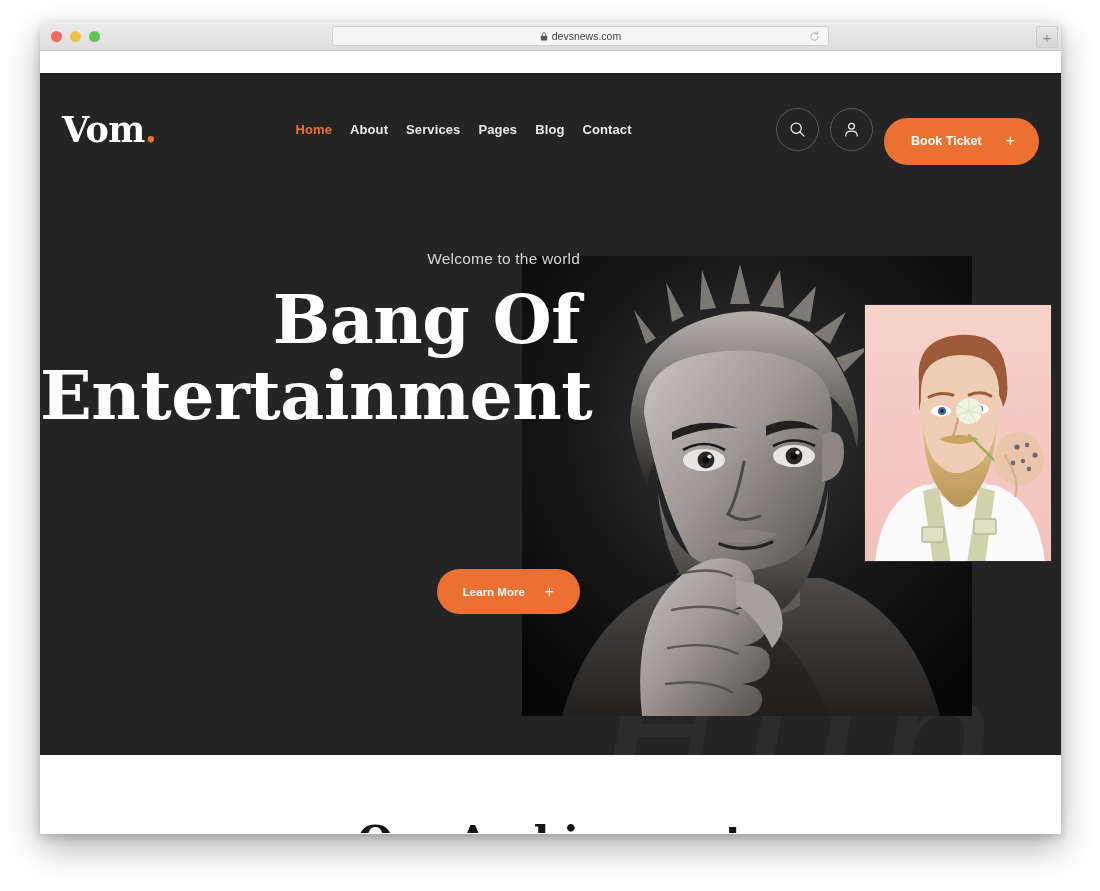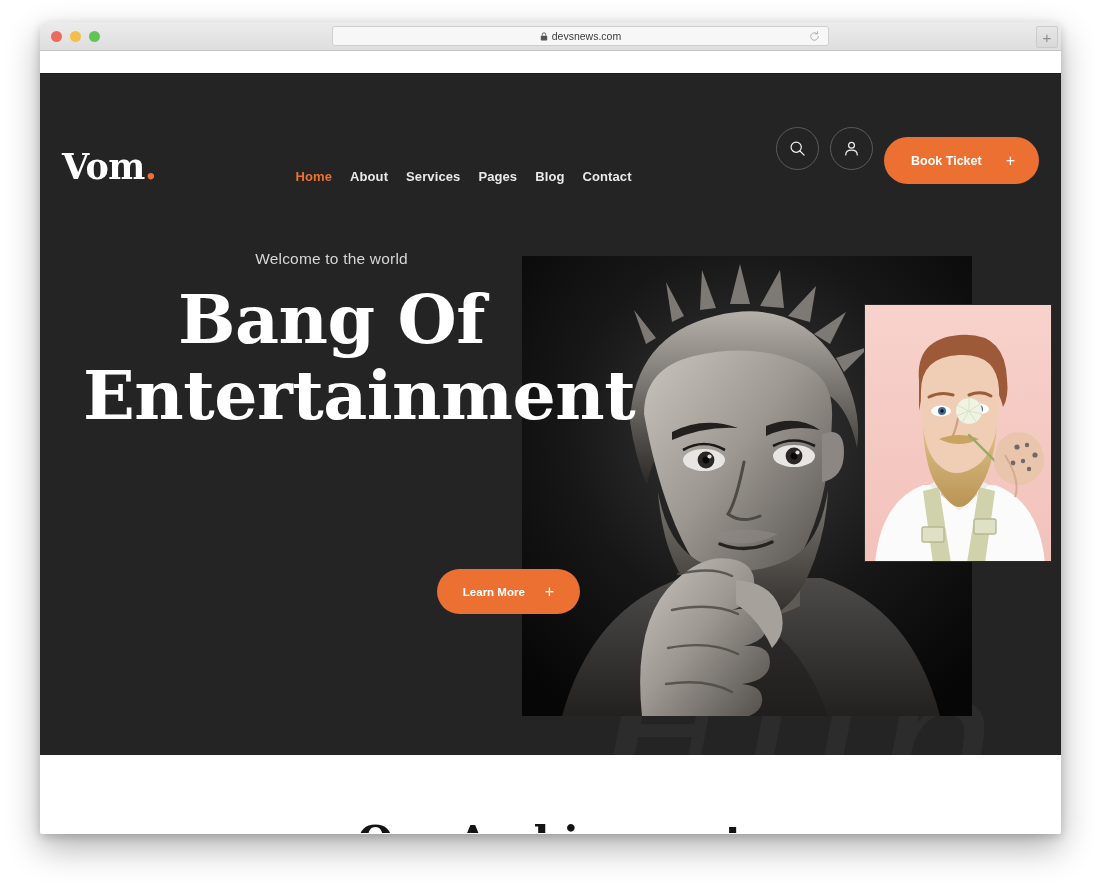--- a/index.html
+++ b/index.html
@@ -126,21 +126,21 @@
     white-space: nowrap;
     user-select: none;
   }
 
   
   .navbar {
     position: relative;
     z-index: 5;
     height: 110px;
     display: flex;
-    align-items: flex-end;
+    align-items: center;
     padding: 0 22px 0 22px;
   }
 
   .logo {
     font-family: "DejaVu Serif", serif;
     font-weight: bold;
     font-size: 35px;
     color: #ffffff;
     letter-spacing: -0.5px;
     line-height: 1;
@@ -194,24 +194,23 @@
     margin-top: 24px;
   }
   .btn-plus { font-size: 16px; font-weight: 400; line-height: 1; }
 
   
   .hero-copy {
     position: absolute;
     left: 0;
     top: 176px;
     width: 560px;
-    text-align: center;
+    text-align: right;
     padding-right: 20px;
     z-index: 4;
-    padding-left: 43px;
   }
   .hero-eyebrow {
     font-size: 15.5px;
     color: #d6d6d6;
     margin-bottom: 13px;
     letter-spacing: .2px;
   }
   .hero-title {
     font-family: "DejaVu Serif", serif;
     font-weight: bold;

